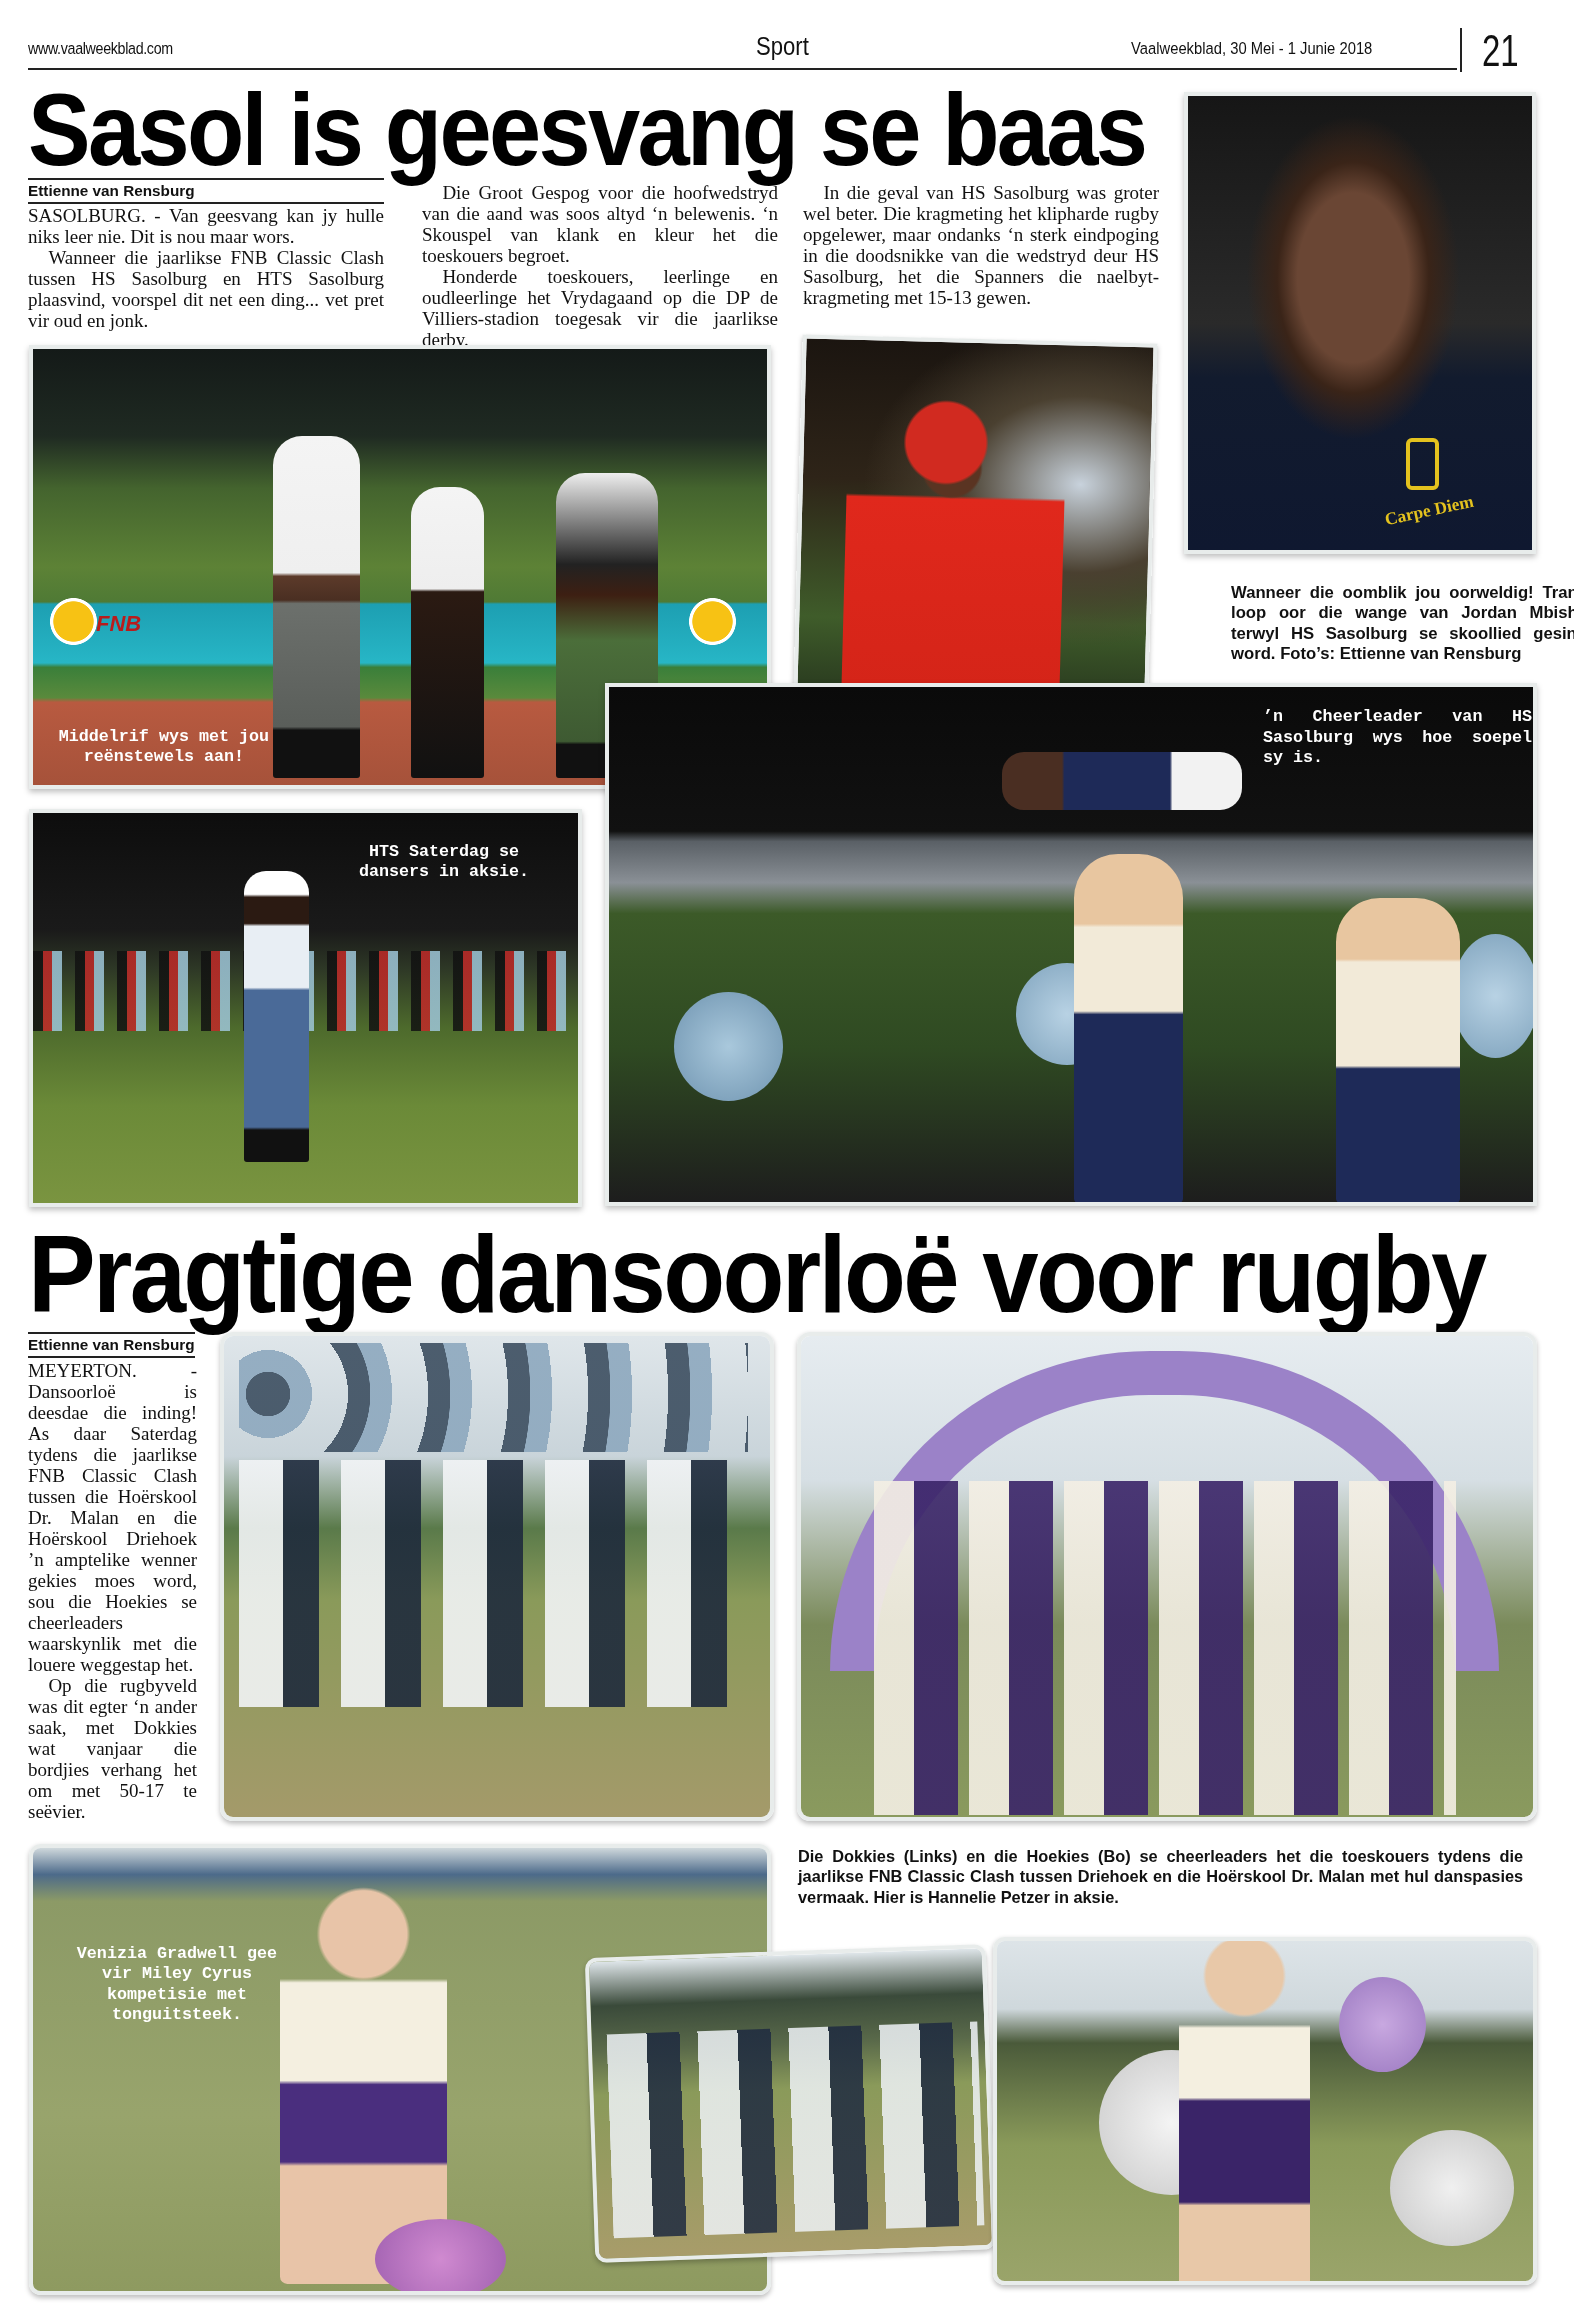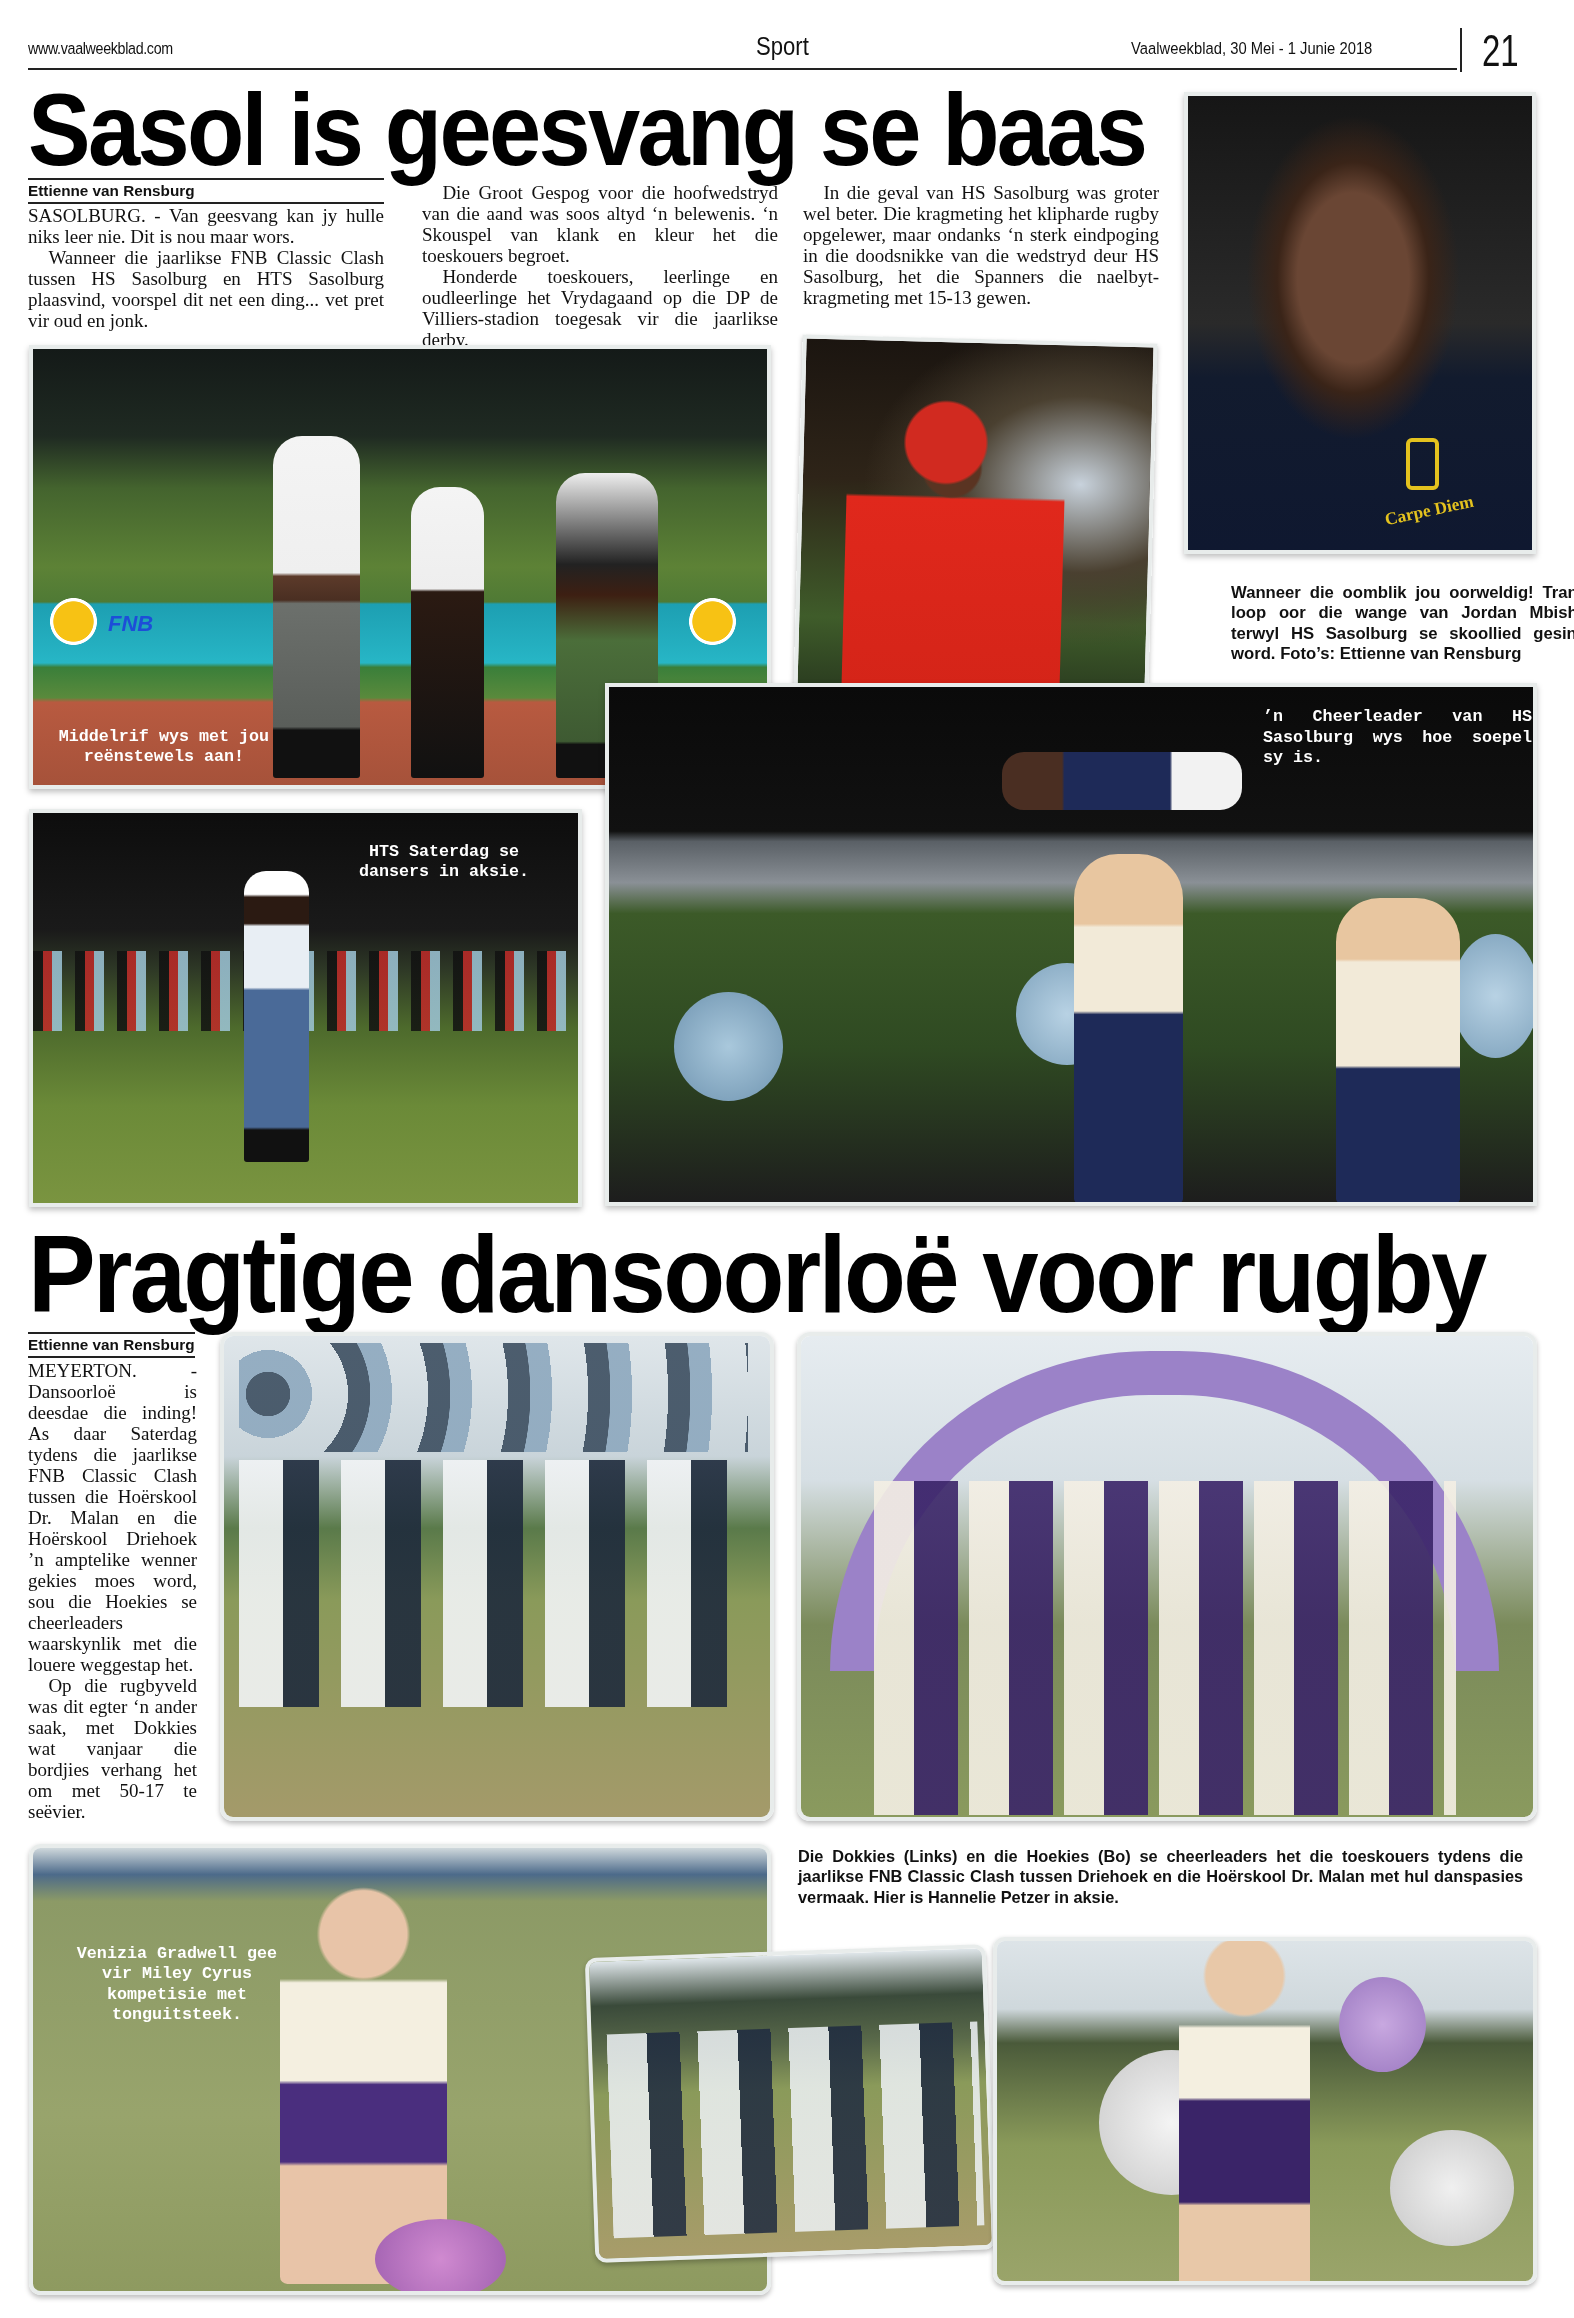--- a/index.html
+++ b/index.html
@@ -55,21 +55,21 @@
   <p class="ind">Die Groot Gespog voor die hoofwedstryd van die aand was soos altyd ‘n belewenis. ‘n Skouspel van klank en kleur het die toeskouers begroet.</p>
   <p class="ind">Honderde toeskouers, leerlinge en oudleerlinge het Vrydagaand op die DP de Villiers-stadion toegesak vir die jaarlikse derby.</p>
 </div>
 <div class="abs col c3">
   <p class="ind">In die geval van HS Sasolburg was groter wel beter. Die kragmeting het klipharde rugby opgelewer, maar ondanks ‘n sterk eindpoging in die doodsnikke van die wedstryd deur HS Sasolburg, het die Spanners die naelbyt-kragmeting met 15-13 gewen.</p>
 </div>
 
 <div class="abs photo" style="left:29px;top:345px;width:742px;height:444px;">
   <div class="ph-fill" style="background:linear-gradient(180deg,#141a18 0%,#1f2a22 20%,#44642e 32%,#5d8236 50%,#4f7a35 58%,#1d9fb2 58.5%,#27b6c6 72%,#3a7f3a 73%,#5a8a3c 80%,#b85a40 81%,#a6523a 100%);"></div>
   <div class="abs" style="left:14.5px;top:247px;width:51px;height:51px;border-radius:50%;background:radial-gradient(circle,#f7c214 55%,#fff 57%,#fff 64%,transparent 66%);"></div>
-  <div class="abs" style="left:75px;top:262px;color:#1d4ed8;font-family:'Liberation Sans',sans-serif;font-weight:bold;font-style:italic;font-size:22px;">FNB</div>
+  <div class="abs" style="left:63px;top:262px;color:#b91c1c;font-family:'Liberation Sans',sans-serif;font-weight:bold;font-style:italic;font-size:22px;">FNB</div>
   <div class="abs" style="left:654px;top:247px;width:51px;height:51px;border-radius:50%;background:radial-gradient(circle,#f7c214 55%,#fff 57%,#fff 64%,transparent 66%);"></div>
   <div class="abs" style="left:240px;top:87px;width:87px;height:342px;background:linear-gradient(180deg,#f4f4f4 0%,#efefef 40%,#5c3a2a 41%,#4a2f22 48%,#6c706c 49%,#5a5e5a 85%,#111 86%);border-radius:29px 29px 2.9px 2.9px;"></div>
   <div class="abs" style="left:378px;top:138px;width:73px;height:291px;background:linear-gradient(180deg,#f4f4f4 0%,#eee 35%,#2b1a12 36%,#111 100%);border-radius:29px 29px 2.9px 2.9px;"></div>
   <div class="abs" style="left:523px;top:124px;width:102px;height:305px;background:linear-gradient(180deg,#eee 0%,#222 30%,#3d1f12 40%,#4b6e3a 55%,#3e5a32 88%,#111 89%);border-radius:29px 29px 2.9px 2.9px;"></div>
   <div class="cap-in" style="left:25.4px;top:378px;width:211px;">Middelrif wys met jou reënstewels aan!</div>
 </div>
 
 <div class="abs photo" style="left:798px;top:339px;width:355px;height:355px;transform:rotate(1.5deg);">
   <div class="ph-fill" style="background:radial-gradient(ellipse at 80% 40%,#c8d2dc 0%,#4a4030 30%,transparent 55%),linear-gradient(180deg,#1b1510 0%,#2e2418 40%,#3f5c2a 80%,#2b3d20 100%);"></div>
   <div class="abs" style="left:44px;top:44px;width:218px;height:313px;background:radial-gradient(circle at 45% 18%,#d12a20 0 14%,transparent 15%),radial-gradient(circle at 48% 26%,#5a3422 0 11%,transparent 12%),linear-gradient(180deg,transparent 0%,transparent 35%,#e0281c 36%,#d42418 100%);"></div>

